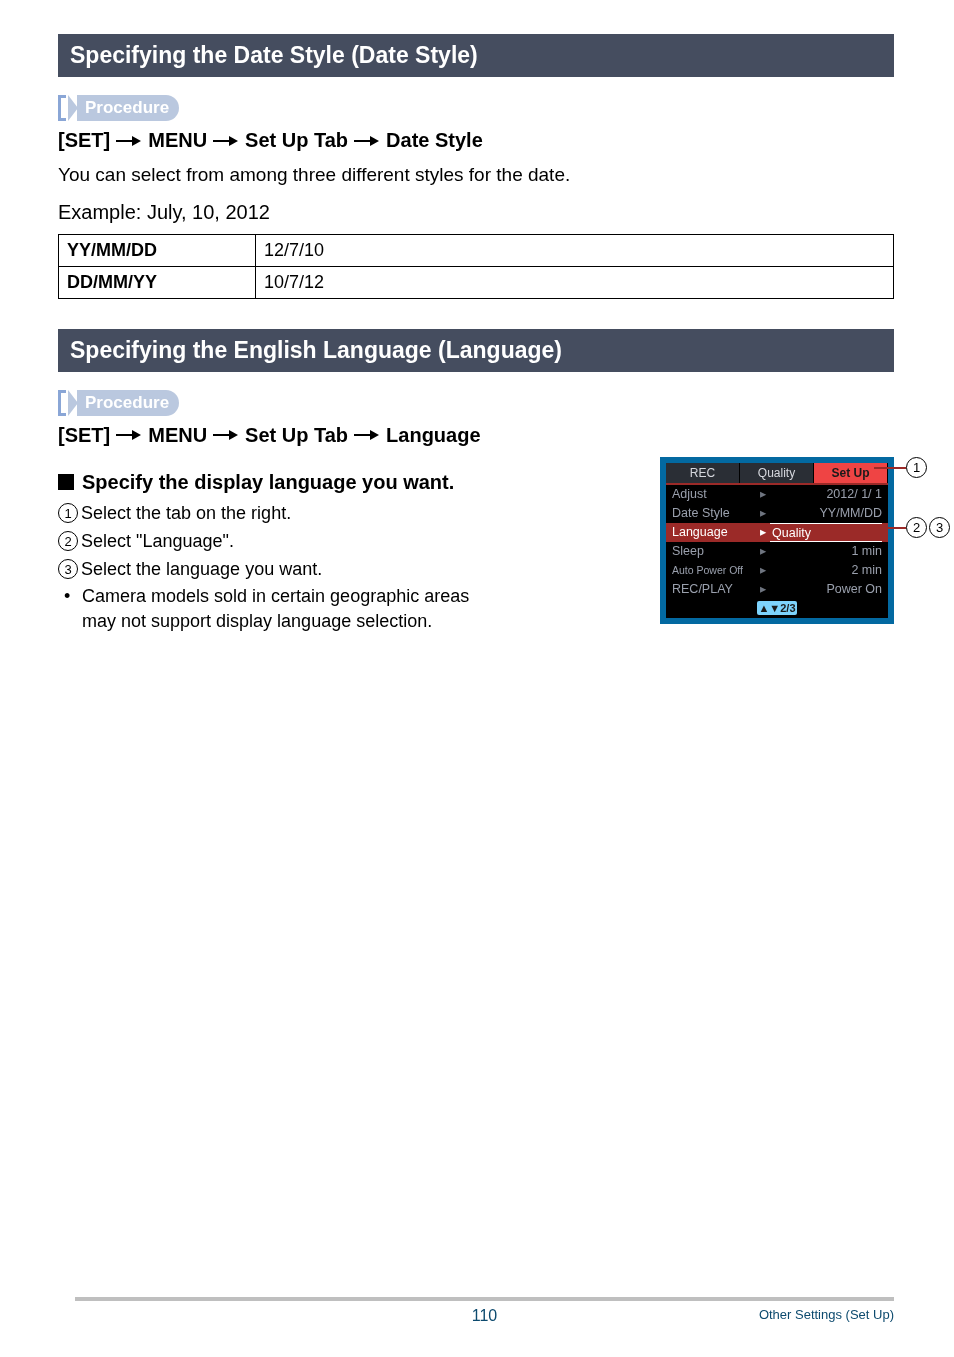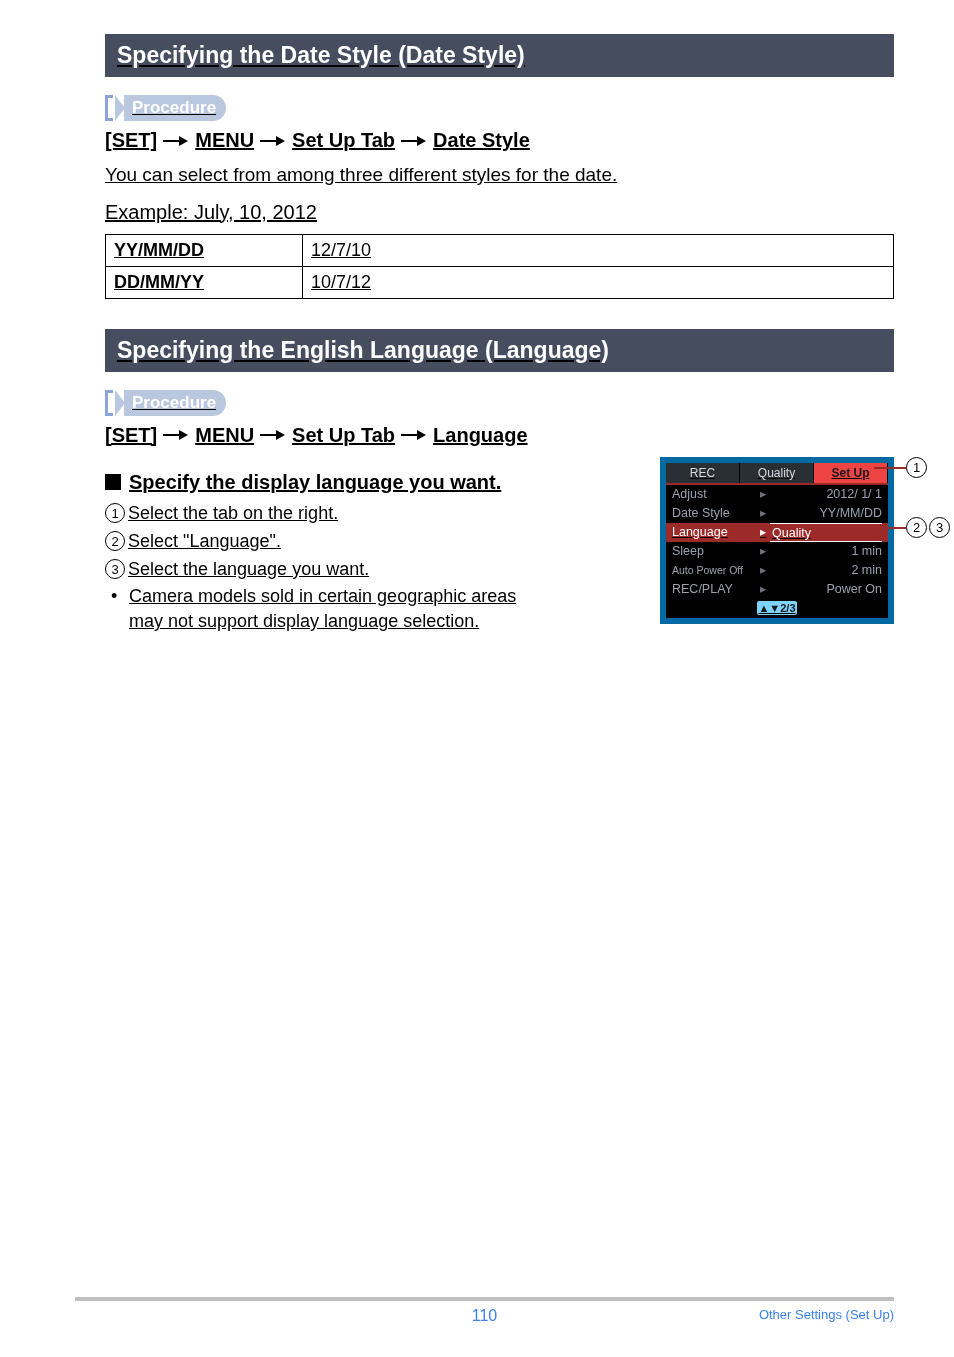--- a/index.html
+++ b/index.html
@@ -7,22 +7,21 @@
     padding: 0;
     background: #ffffff;
     font-family: Arial, Helvetica, sans-serif;
     color: #000000;
   }
   .page {
     width: 954px;
     height: 1357px;
     position: relative;
     box-sizing: border-box;
-    padding: 30px 60px 0 105px;
-    text-decoration: underline;
+    padding: 30px 60px 0 58px;
   }
   .section-header {
     background: #454d5f;
     color: #ffffff;
     font-size: 23px;
     font-weight: bold;
     padding: 8px 12px;
     margin-top: 4px;
     margin-bottom: 18px;
   }
@@ -268,21 +267,21 @@
     right: 60px;
   }
   .footer-line {
     border-top: 4px solid #bfbfbf;
     margin-bottom: 6px;
   }
   .footer-row {
     display: flex;
     justify-content: flex-start;
     font-size: 13px;
-    color: #3b82f6;
+    color: #0c4a6e;
   }
   .footer-pagecell {
     flex: 1;
     text-align: center;
     font-size: 16px;
   }
   .footer-right {
     text-align: right;
     flex: 1;
     font-size: 13px;

